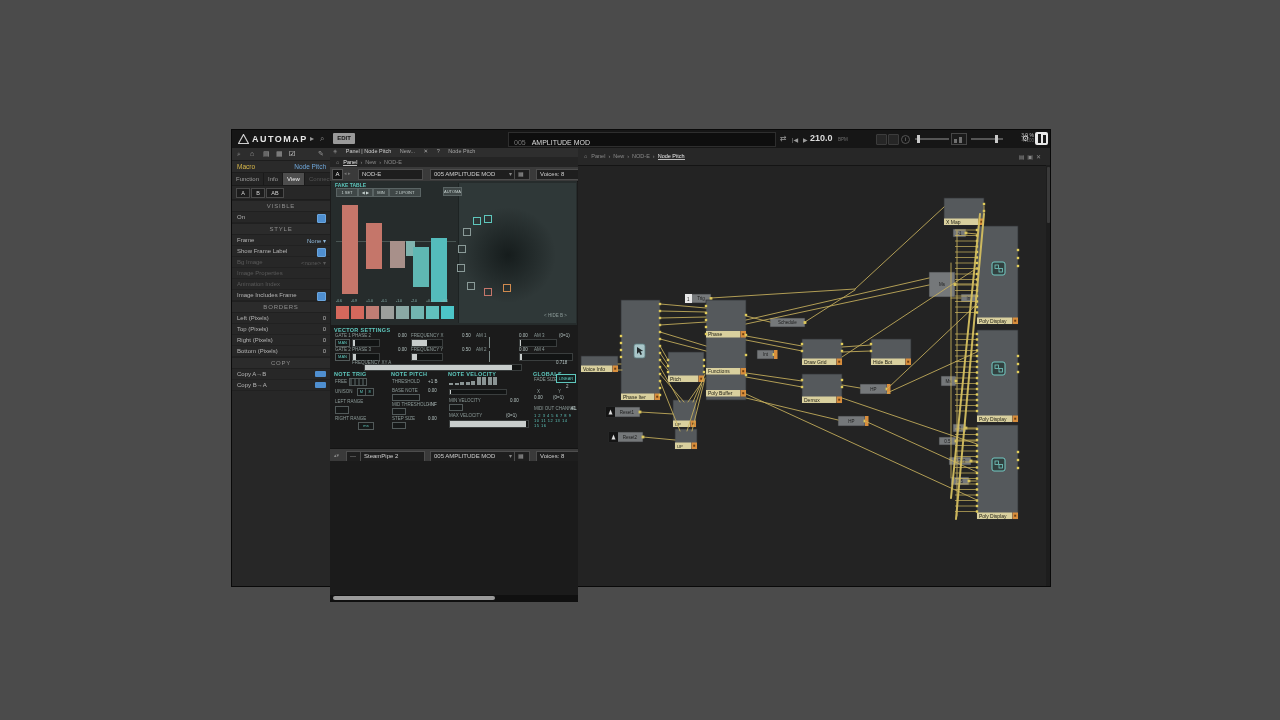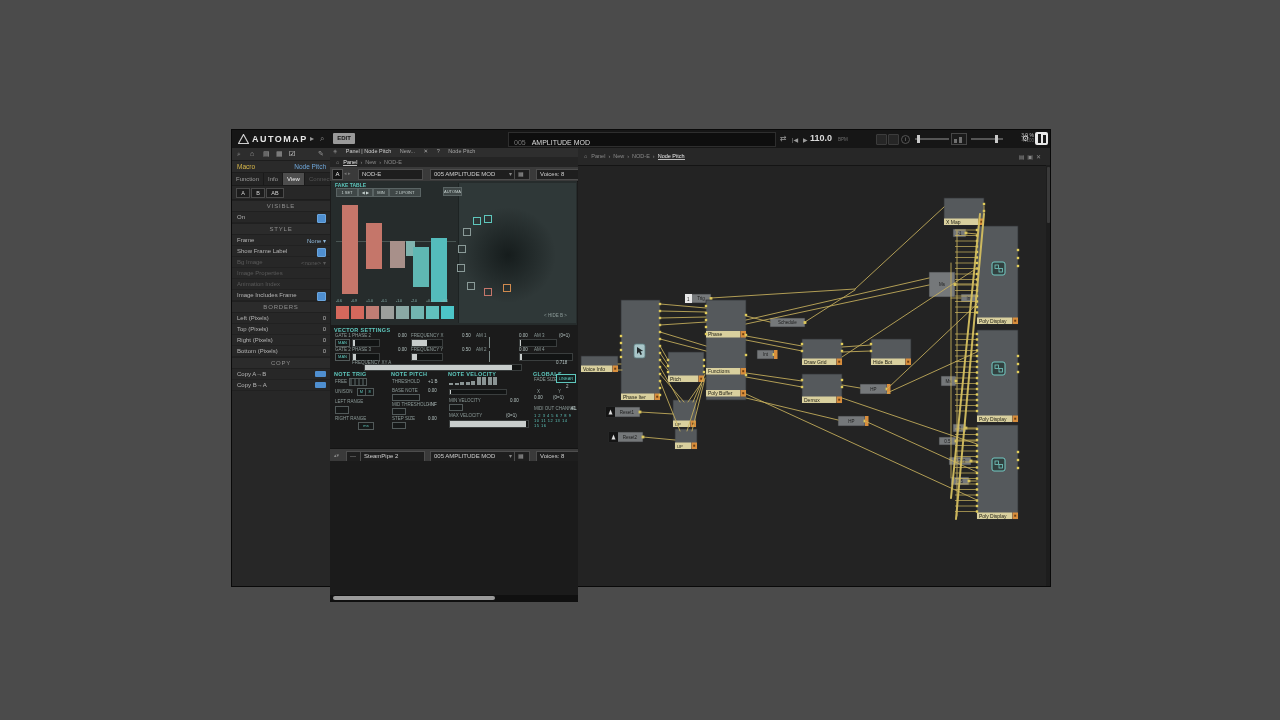--- a/index.html
+++ b/index.html
@@ -102,21 +102,21 @@
       <span class="logo-text">AUTOMAP</span>
       <span class="tb-ico" style="left:78px;">▸</span>
       <span class="tb-ico" style="left:88px;">⌕</span>
       <div class="edit-btn">EDIT</div>
       <div class="title-field">
         <span class="title-num">005</span><span class="title-name">AMPLITUDE MOD</span>
       </div>
       <span class="tb-ico" style="left:548px;">⇄</span>
       <span class="tb-ico" style="left:560px;font-size:6px;top:6px;">|◀</span>
       <span class="tb-ico" style="left:571px;font-size:6px;top:6px;">▶</span>
-      <span class="bpm">110.0</span>
+      <span class="bpm">210.0</span>
       <span class="bpm-unit">BPM</span>
       <div class="tb-sqbtn" style="left:644px;"></div>
       <div class="tb-sqbtn" style="left:656px;"></div>
       <span class="tb-ico" style="left:669px;border:1px solid #555;border-radius:50%;width:7px;height:7px;text-align:center;line-height:7px;font-size:5px;top:4.5px;">i</span>
       <div class="slider-track" style="left:683px;width:34px;"></div>
       <div class="slider-handle" style="left:685px;"></div>
       <div class="meter-box">
           <i style="left:2px;height:4px;"></i>
           <i style="left:7px;height:6px;"></i>
         </div>

